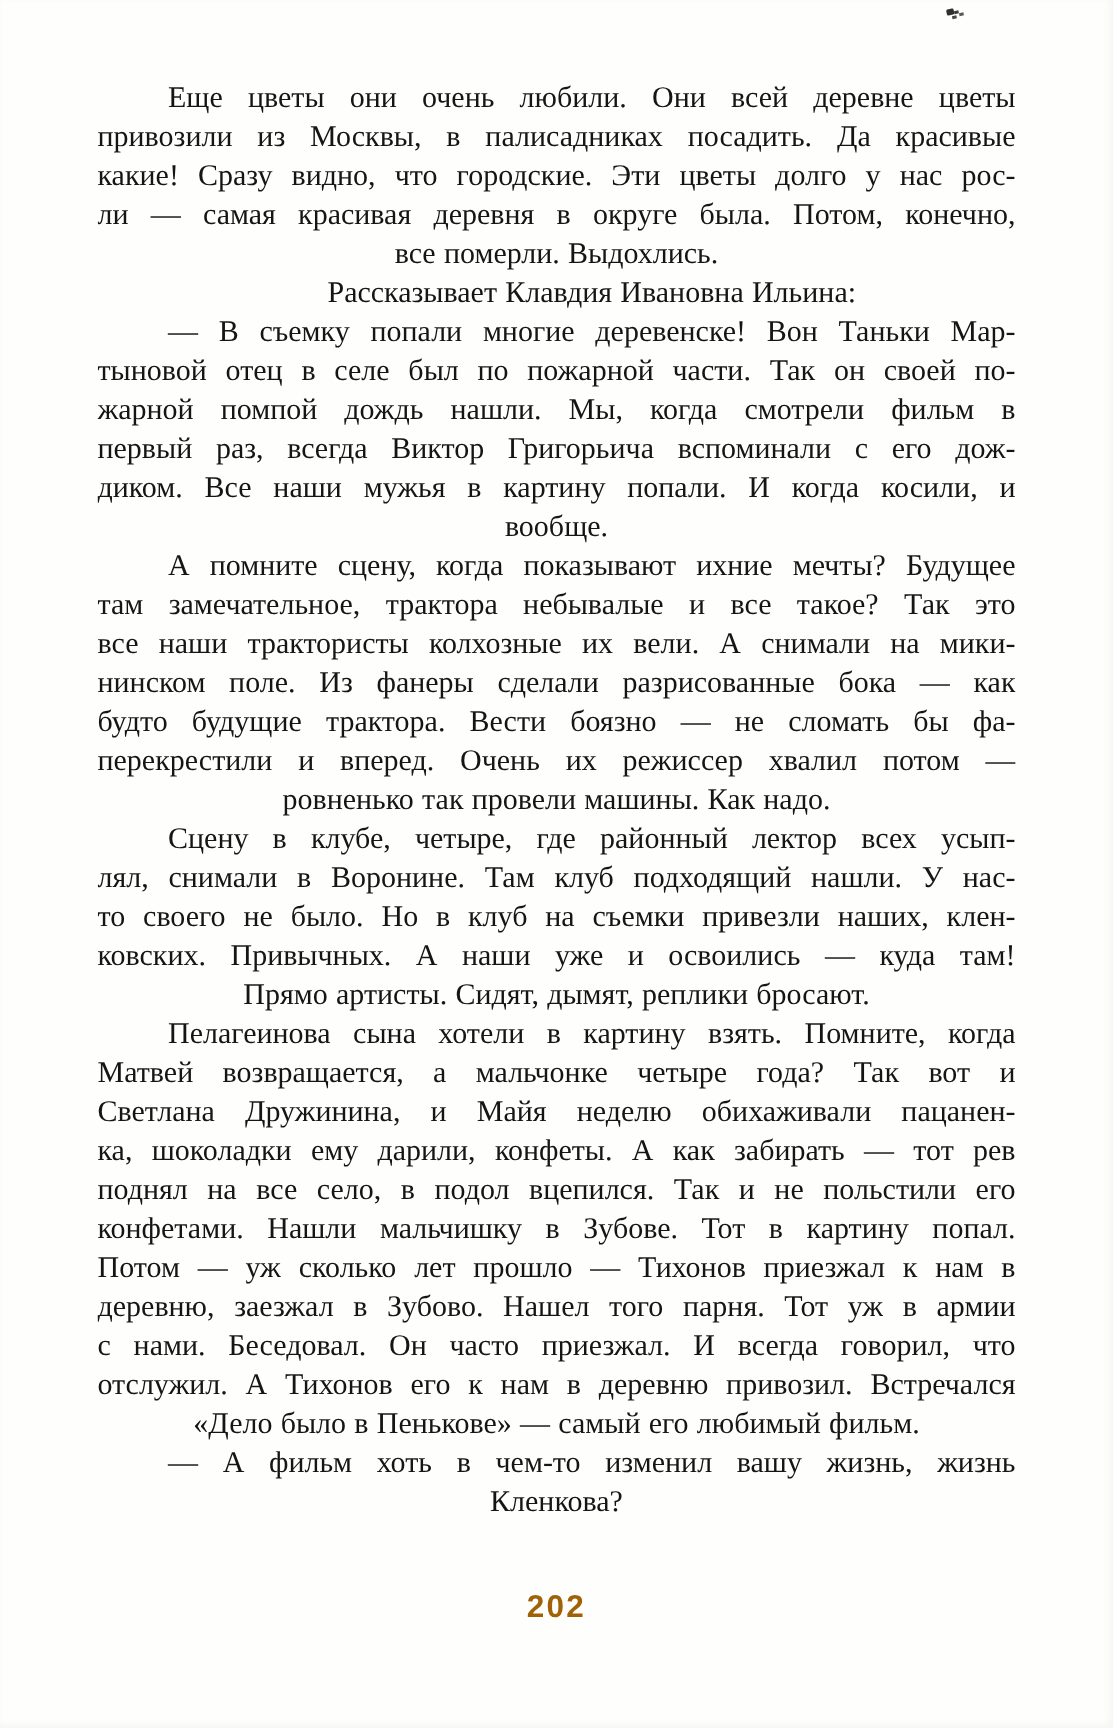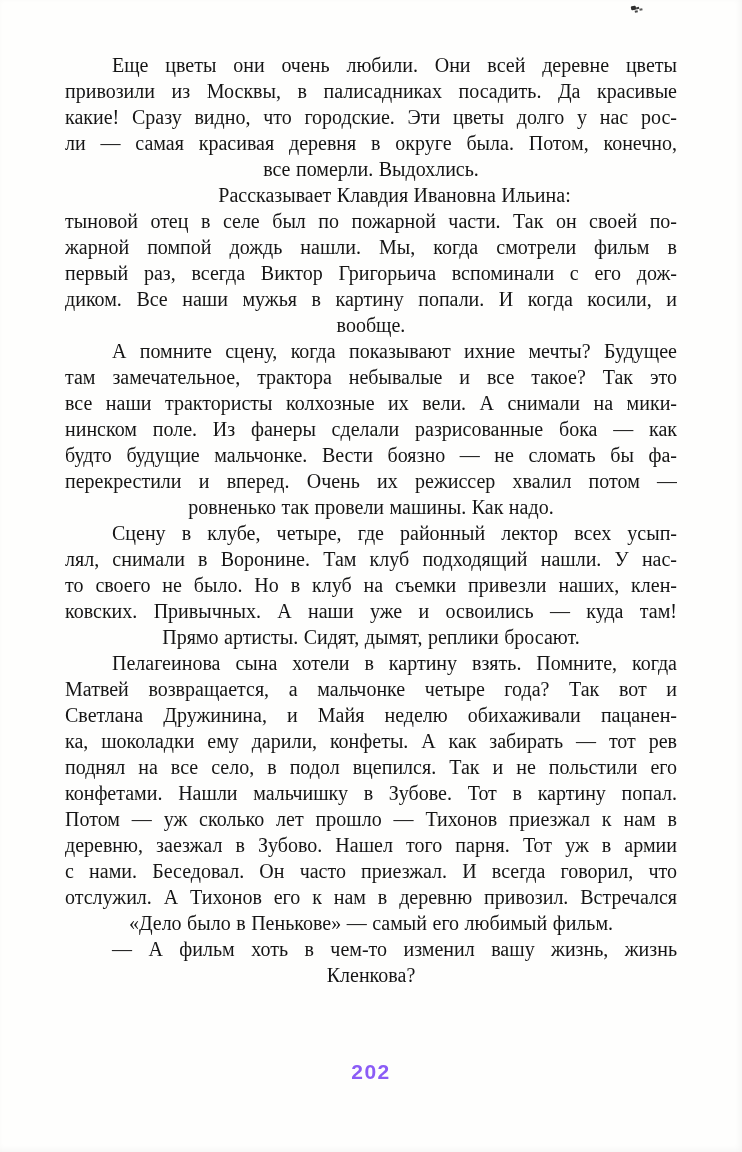--- a/index.html
+++ b/index.html
@@ -63,45 +63,46 @@
   .page-number {
     position: absolute;
     top: 1060px;
     left: 0;
     width: 742px;
     text-align: center;
     font-family: "Liberation Sans", sans-serif;
     font-size: 21px;
     font-weight: 700;
     letter-spacing: 1.5px;
-    color: #8b5cf6;
+    color: #a16207;
   }
 </style>
 </head>
 <body>
 
 <div class="page">
   <div class="corner-mark"></div>
   <main class="text-block" id="text-block">
       <div class="line indent justify">Еще цветы они очень любили. Они всей деревне цветы</div>
       <div class="line justify">привозили из Москвы, в палисадниках посадить. Да красивые</div>
       <div class="line justify">какие! Сразу видно, что городские. Эти цветы долго у нас рос-</div>
       <div class="line justify">ли — самая красивая деревня в округе была. Потом, конечно,</div>
       <div class="line">все померли. Выдохлись.</div>
       <div class="line indent">Рассказывает Клавдия Ивановна Ильина:</div>
+      <div class="line indent justify">— В съемку попали многие деревенске! Вон Таньки Мар-</div>
       <div class="line justify">тыновой отец в селе был по пожарной части. Так он своей по-</div>
       <div class="line justify">жарной помпой дождь нашли. Мы, когда смотрели фильм в</div>
       <div class="line justify">первый раз, всегда Виктор Григорьича вспоминали с его дож-</div>
       <div class="line justify">диком. Все наши мужья в картину попали. И когда косили, и</div>
       <div class="line">вообще.</div>
       <div class="line indent justify">А помните сцену, когда показывают ихние мечты? Будущее</div>
       <div class="line justify">там замечательное, трактора небывалые и все такое? Так это</div>
       <div class="line justify">все наши трактористы колхозные их вели. А снимали на мики-</div>
       <div class="line justify">нинском поле. Из фанеры сделали разрисованные бока — как</div>
-      <div class="line justify">будто будущие мальчонке. Вести боязно — не сломать бы фа-</div>
+      <div class="line justify">будто будущие трактора. Вести боязно — не сломать бы фа-</div>
       <div class="line justify">перекрестили и вперед. Очень их режиссер хвалил потом —</div>
       <div class="line">ровненько так провели машины. Как надо.</div>
       <div class="line indent justify">Сцену в клубе, четыре, где районный лектор всех усып-</div>
       <div class="line justify">лял, снимали в Воронине. Там клуб подходящий нашли. У нас-</div>
       <div class="line justify">то своего не было. Но в клуб на съемки привезли наших, клен-</div>
       <div class="line justify">ковских. Привычных. А наши уже и освоились — куда там!</div>
       <div class="line">Прямо артисты. Сидят, дымят, реплики бросают.</div>
       <div class="line indent justify">Пелагеинова сына хотели в картину взять. Помните, когда</div>
       <div class="line justify">Матвей возвращается, а мальчонке четыре года? Так вот и</div>
       <div class="line justify">Светлана Дружинина, и Майя неделю обихаживали пацанен-</div>

